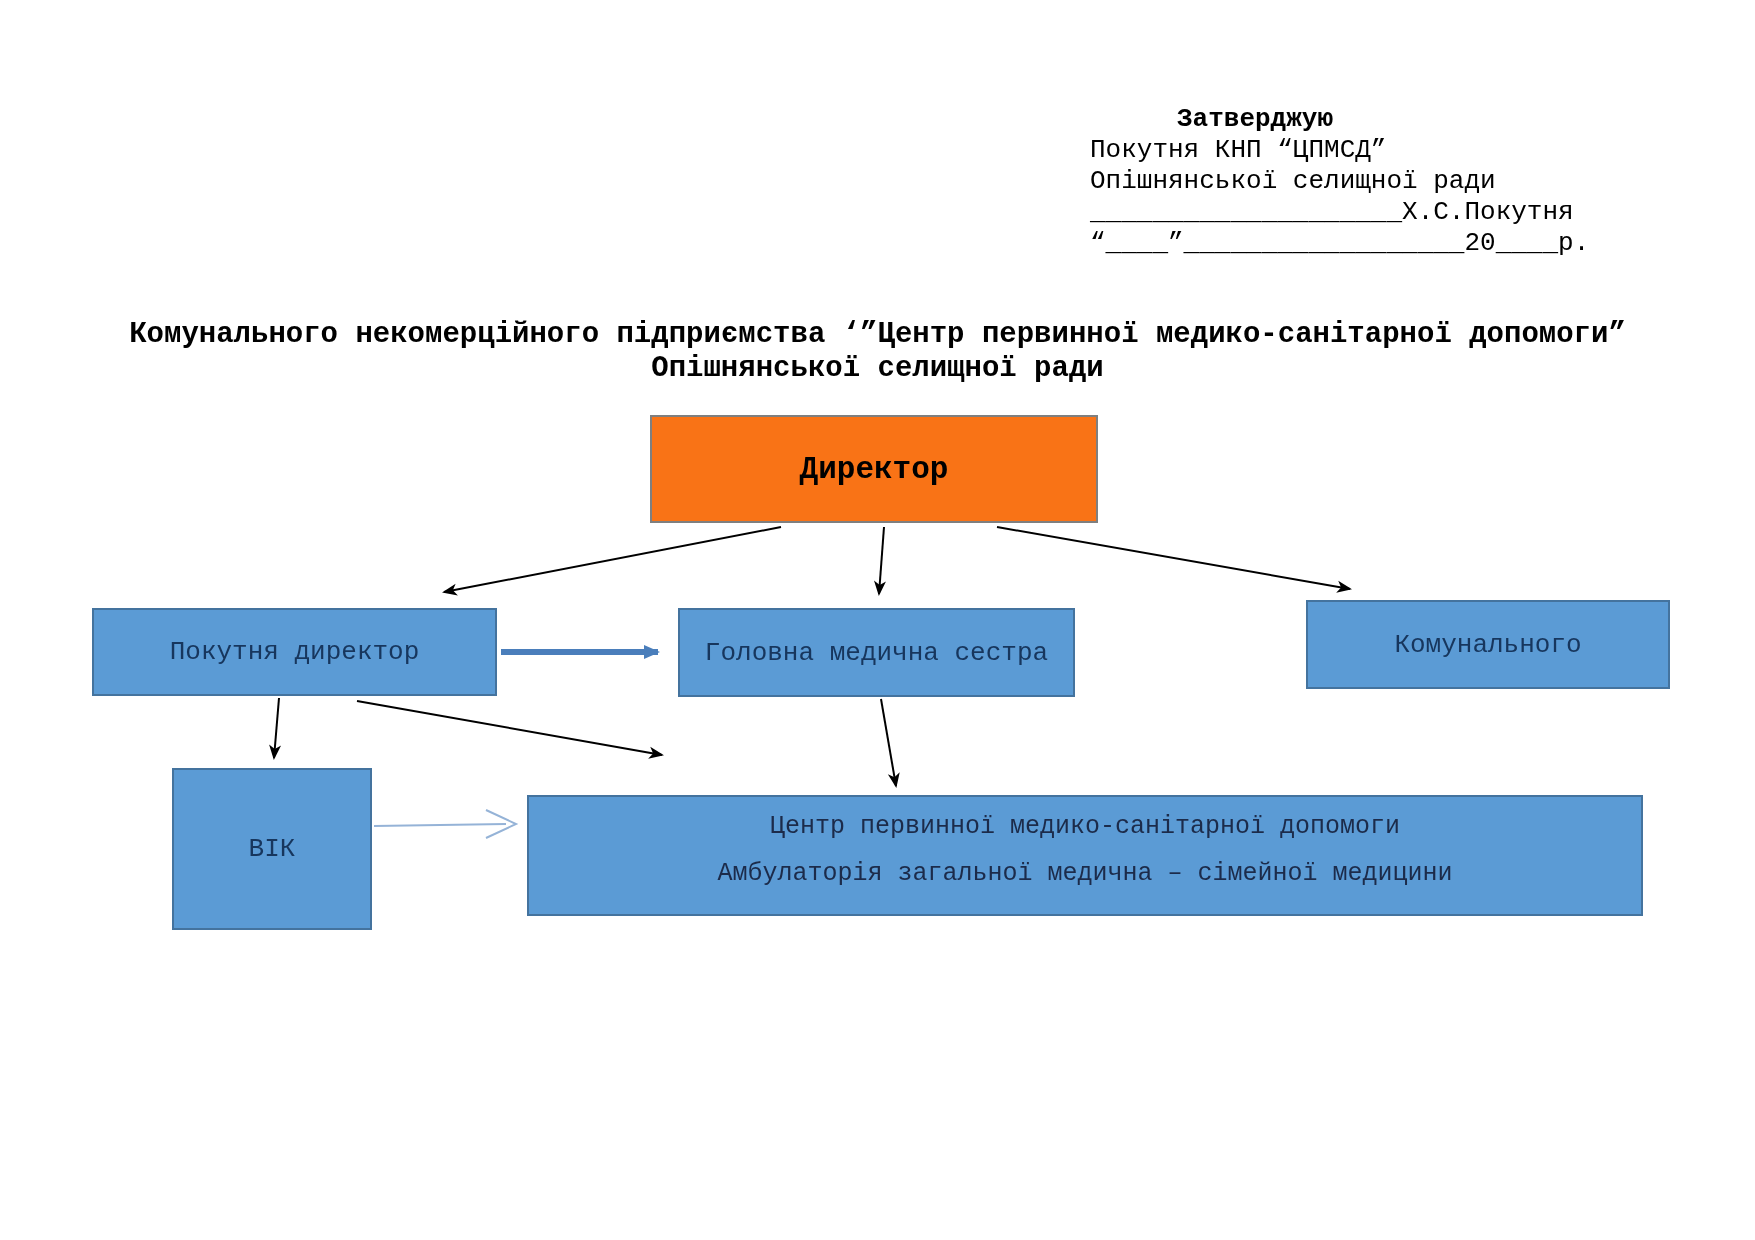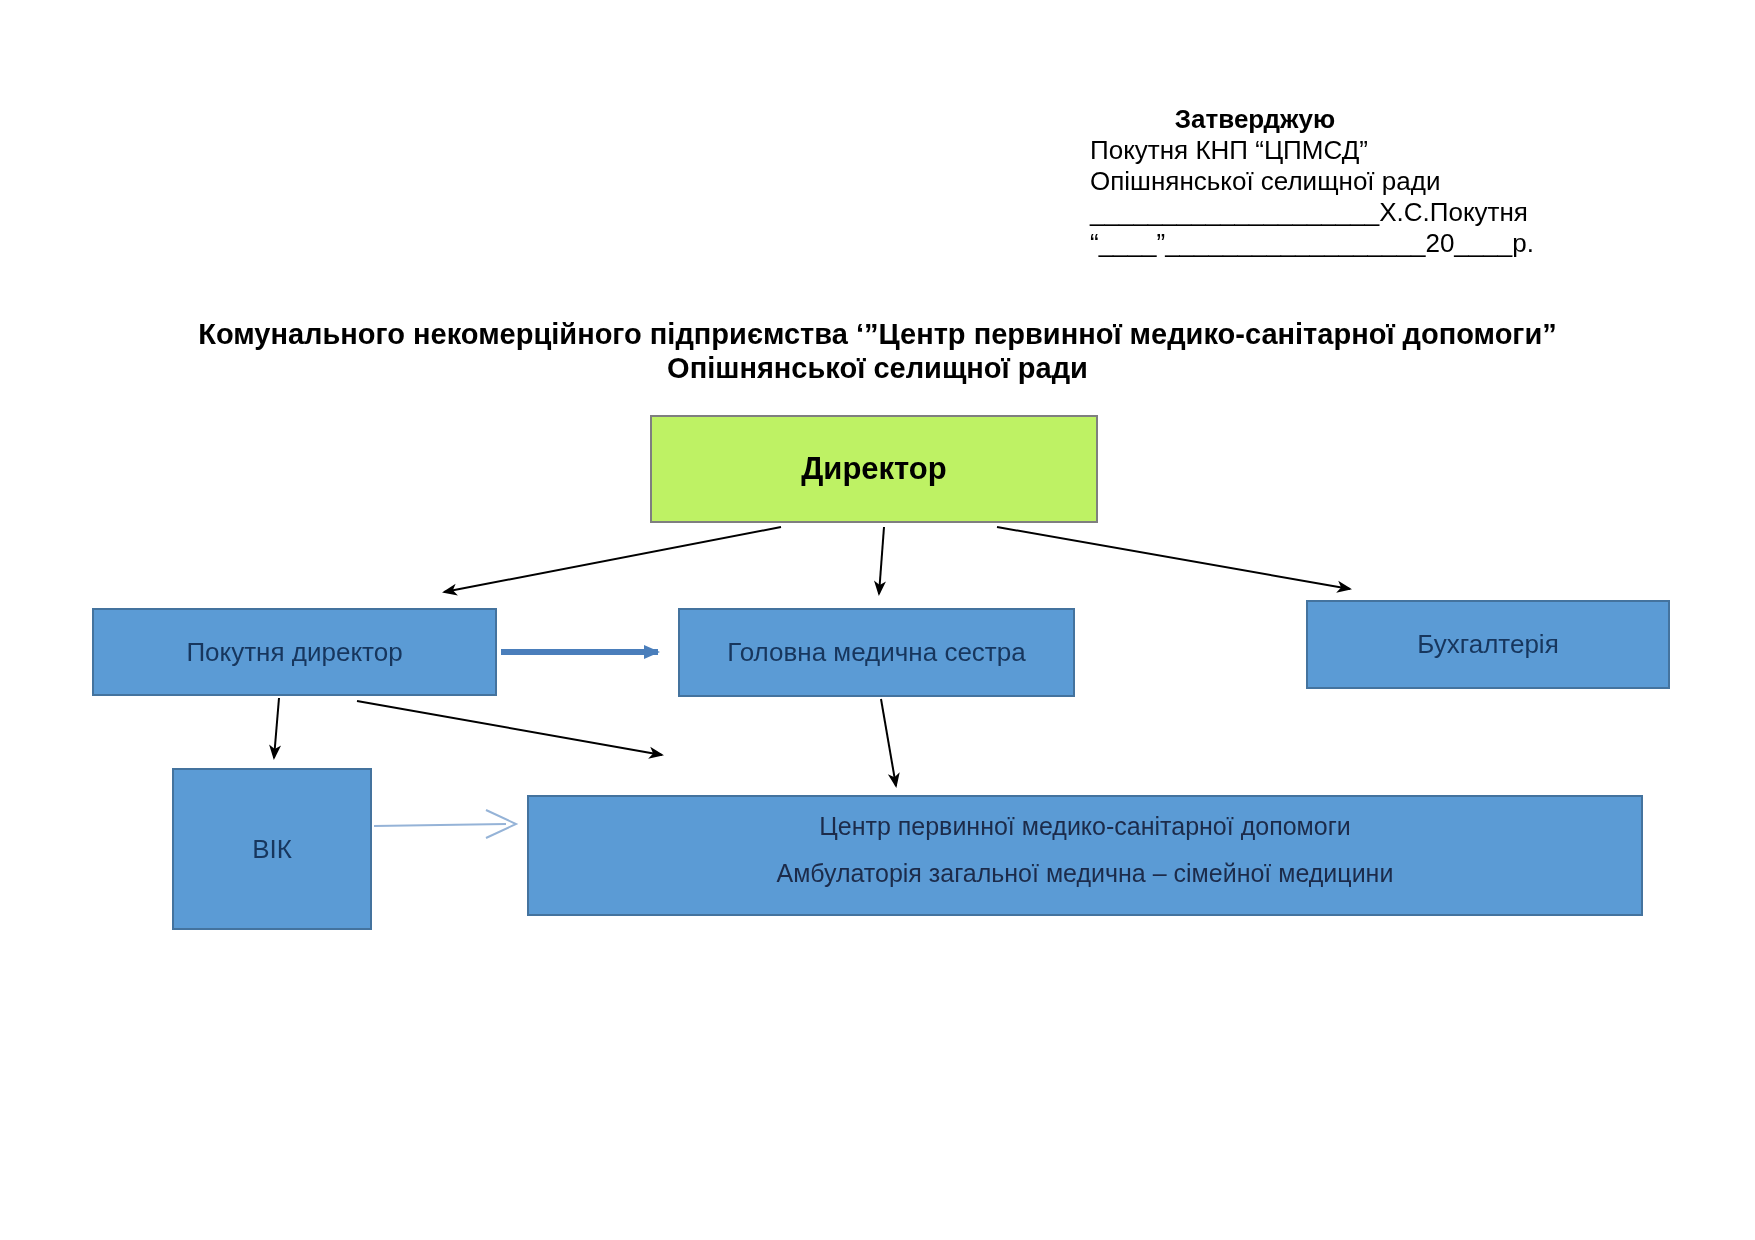--- a/index.html
+++ b/index.html
@@ -1,20 +1,20 @@
 <!DOCTYPE html>
 <html><head>
 <meta charset="utf-8">
 <style>
   html,body { margin:0; padding:0; background:#ffffff; }
   .page {
     position:relative;
     width:1755px; height:1240px;
     background:#ffffff;
-    font-family:Liberation Sans, sans-serif;
+    font-family:Liberation Mono, monospace;
     color:#000000;
     overflow:hidden;
   }
 
   
   .approval {
     position:absolute; left:1090px; top:104px;
     font-size:26px; line-height:31px; white-space:nowrap;
   }
   .approval-title { font-weight:bold; width:330px; text-align:center; }
@@ -33,21 +33,21 @@
 
   
   .node {
     position:absolute; box-sizing:border-box;
     background:#5b9bd5; border:2px solid #44739e;
     display:flex; align-items:center; justify-content:center;
     color:#17365d; font-size:26px; text-align:center;
   }
   .director {
     left:650px; top:415px; width:448px; height:108px;
-    background:#bef264; border:2px solid #7f7f7f;
+    background:#f97316; border:2px solid #7f7f7f;
     color:#000000; font-weight:bold; font-size:31px;
   }
   .medical    { left:92px;   top:608px; width:405px;  height:88px; }
   .nurse      { left:678px;  top:608px; width:397px;  height:89px; }
   .accounting { left:1306px; top:600px; width:364px;  height:89px; }
   .vik        { left:172px;  top:768px; width:200px;  height:162px; }
   .center-box {
     left:527px; top:795px; width:1116px; height:121px;
     flex-direction:column; justify-content:flex-start;
     padding-top:12px; font-size:25px; color:#1c2b4a; line-height:35px;gap:12px;
@@ -101,21 +101,21 @@
 
   <div class="node medical">
     <span>Покутня директор</span>
   </div>
 
   <div class="node nurse">
     <span>Головна медична сестра</span>
   </div>
 
   <div class="node accounting">
-    <span>Бухгалтерія</span>
+    <span>Комунального</span>
   </div>
 
   <div class="node vik">
     <span>ВІК</span>
   </div>
 
   <div class="node center-box">
     <div>Центр первинної медико-санітарної допомоги</div>
     <div>Амбулаторія загальної медична – сімейної медицини</div>
   </div>

